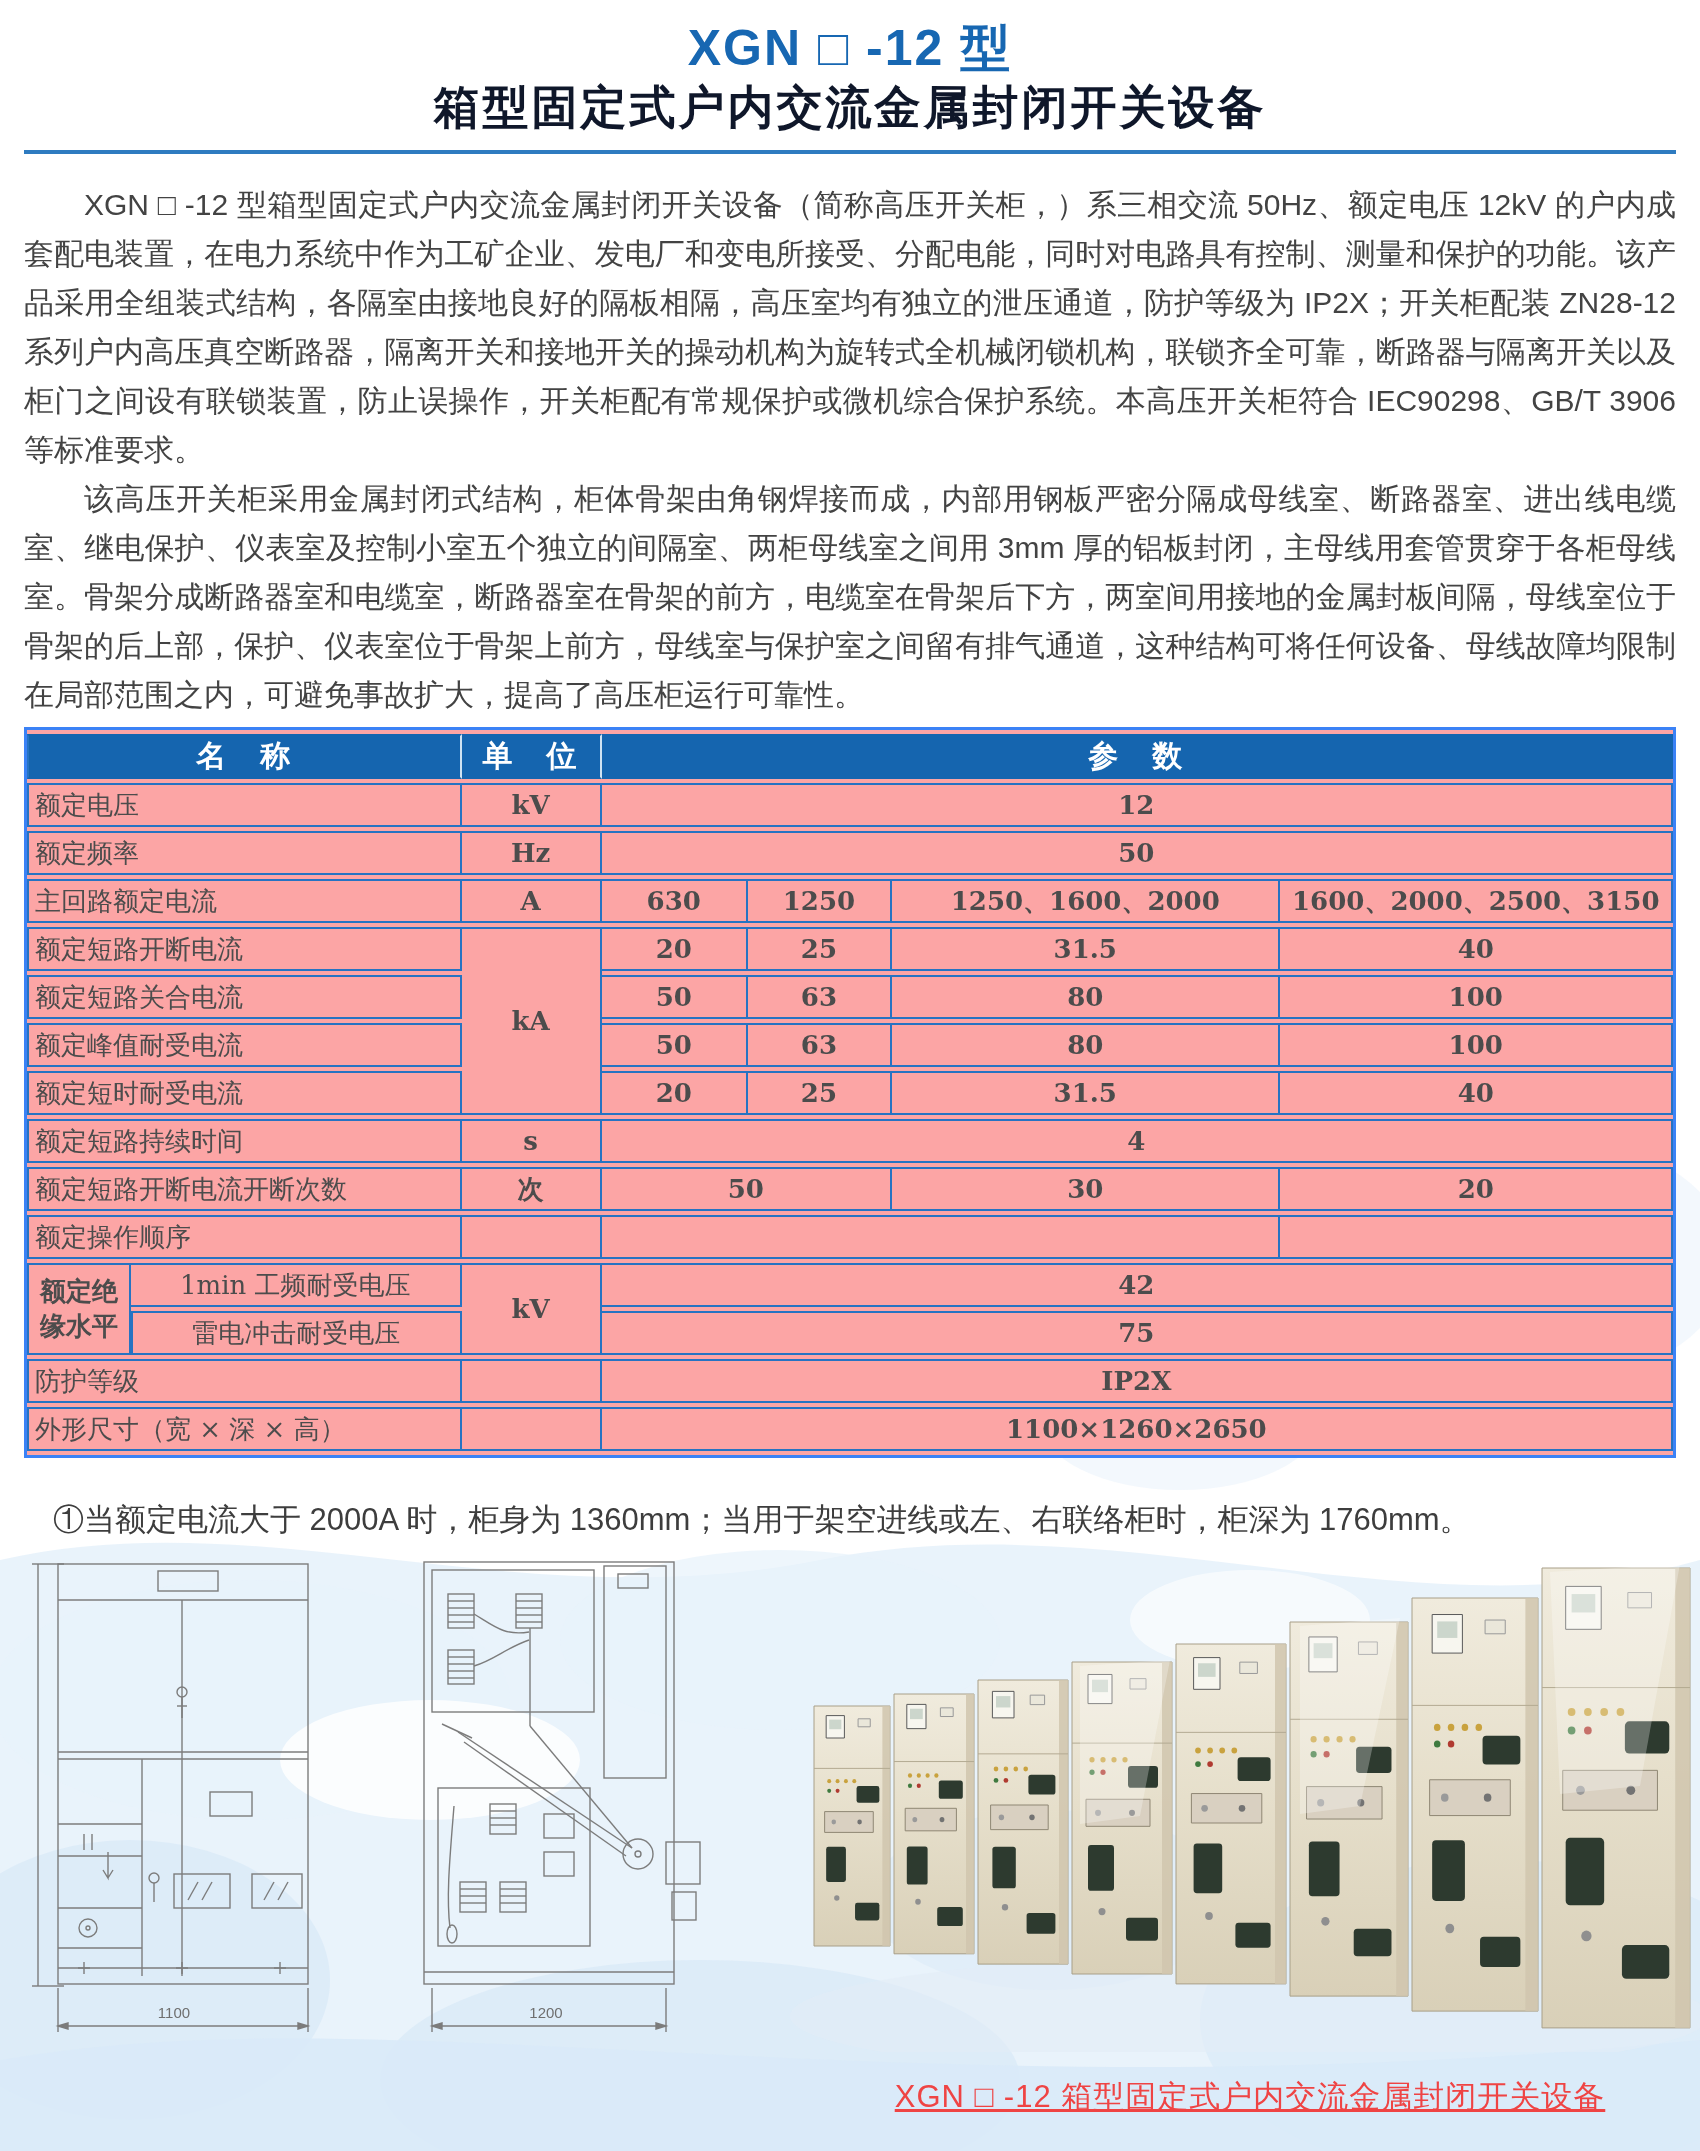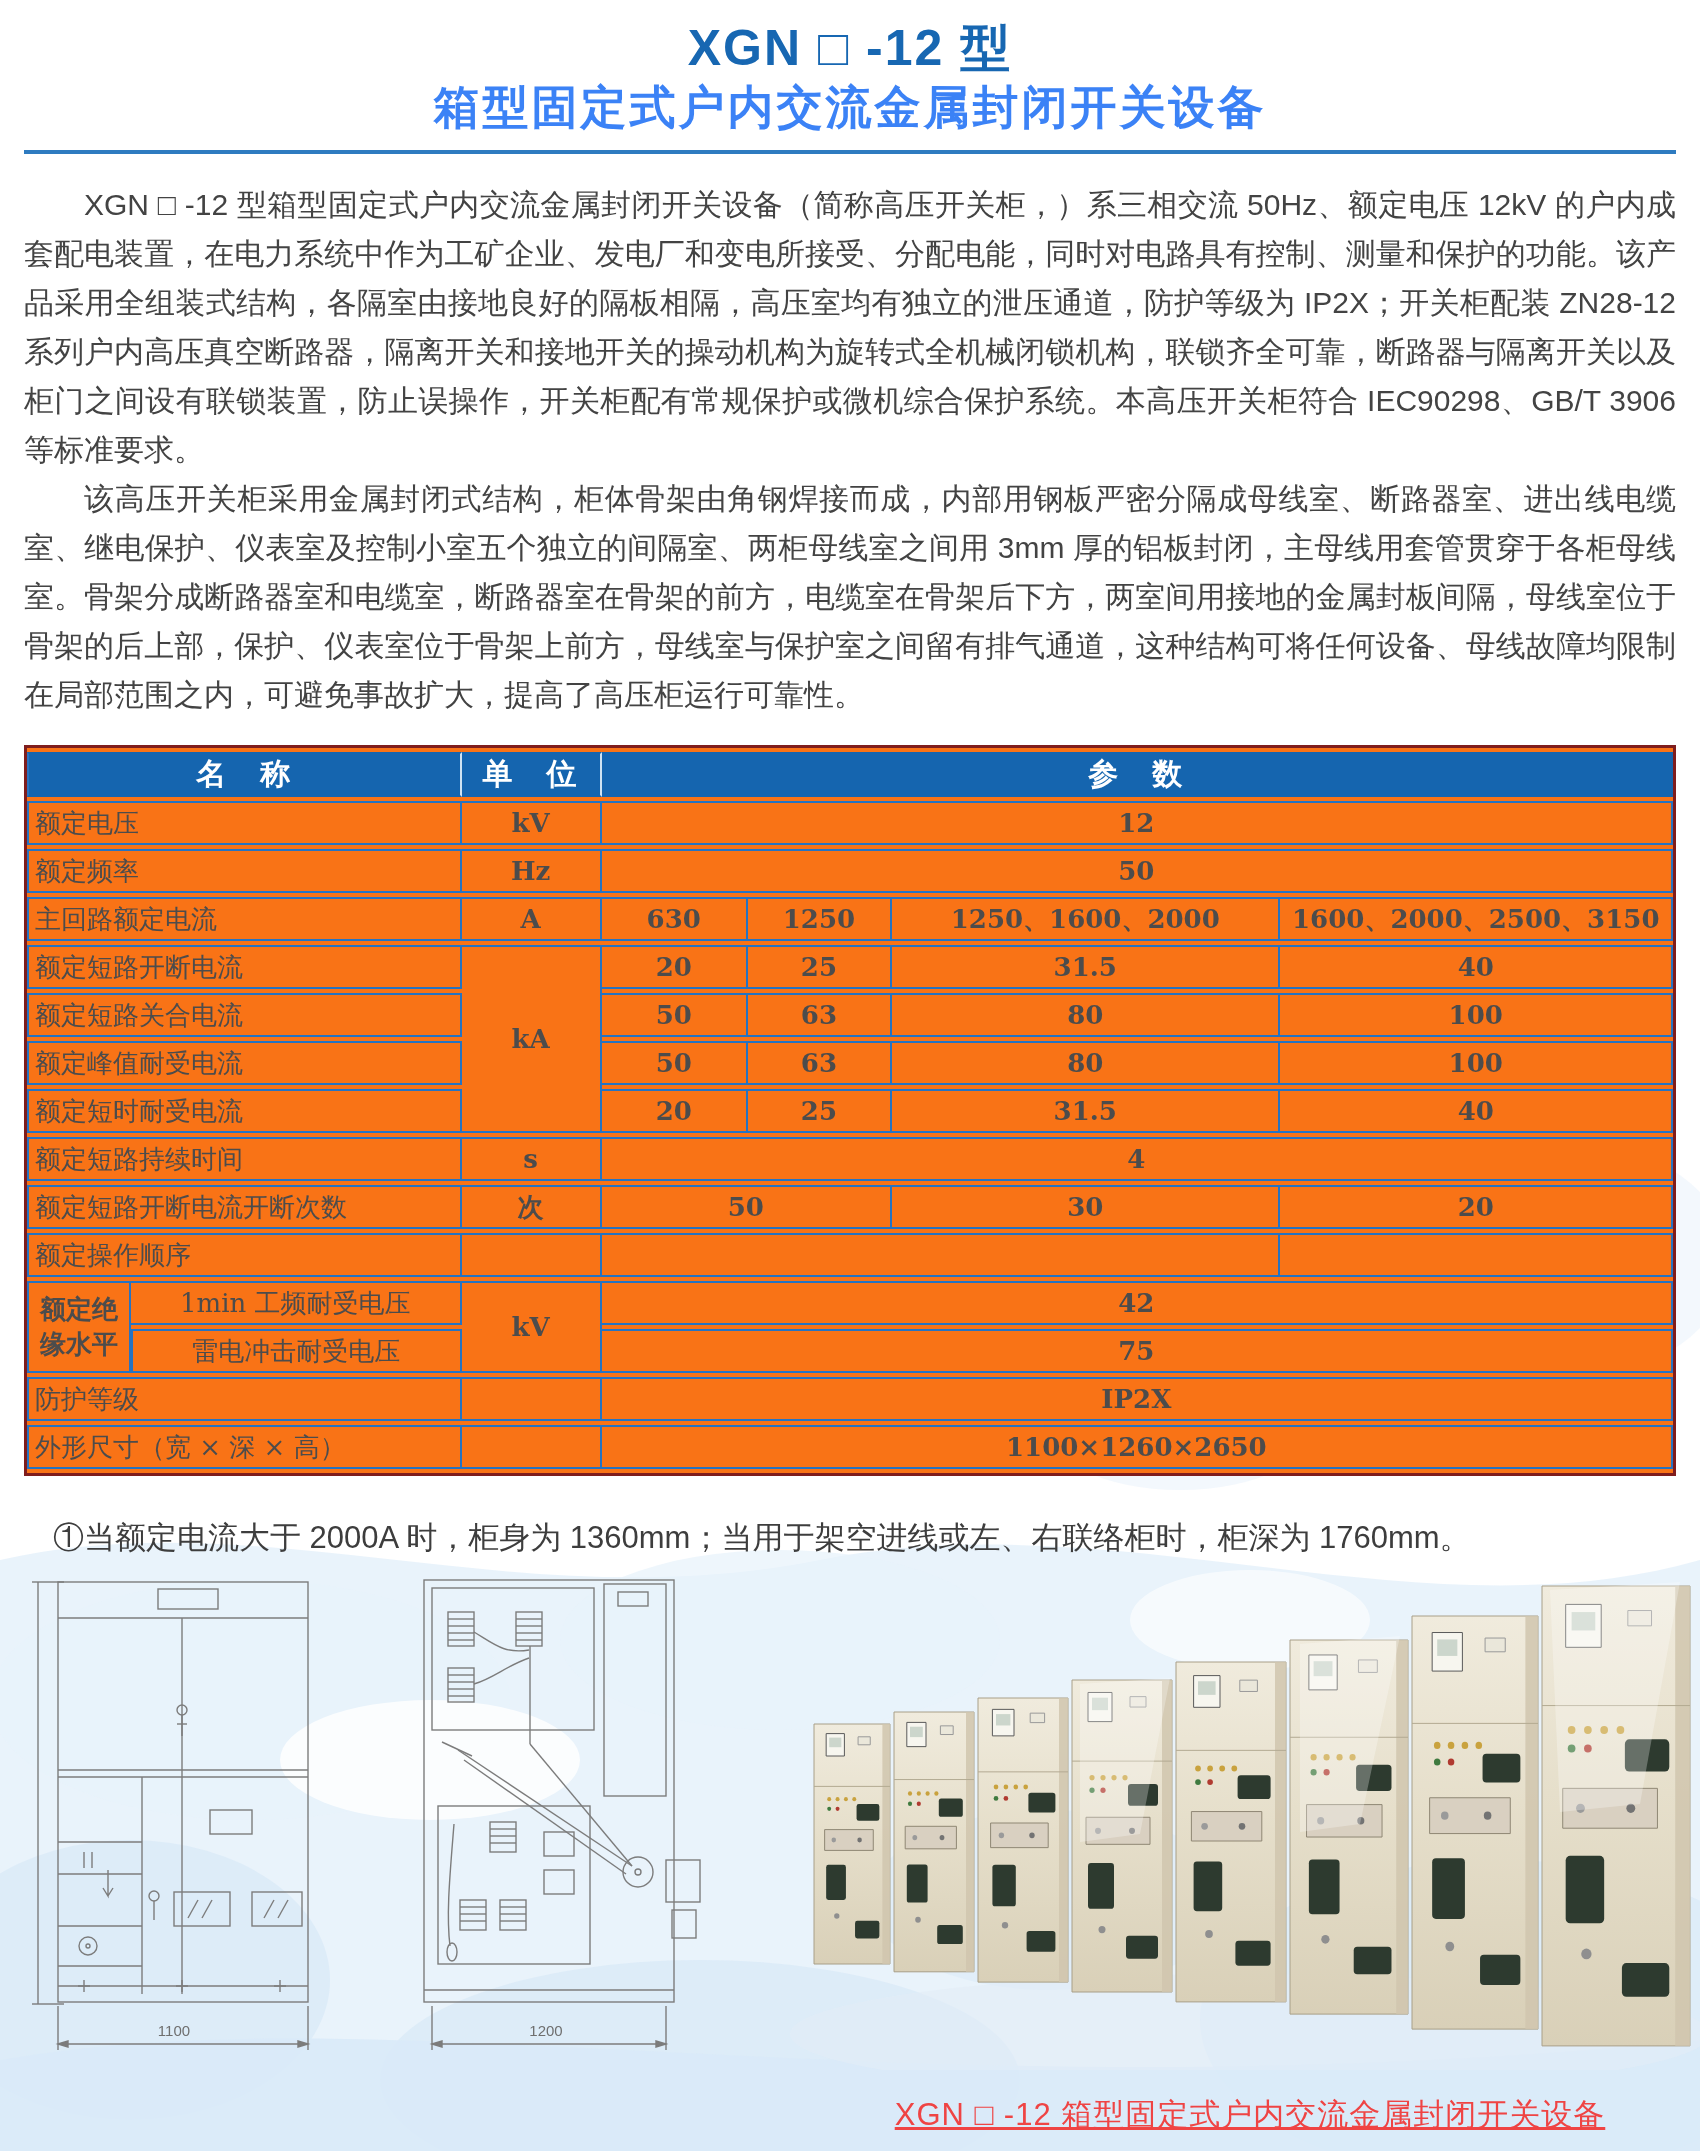--- a/index.html
+++ b/index.html
@@ -5,29 +5,29 @@
   html,body{margin:0;padding:0;}
   body{
     width:1700px;height:2151px;position:relative;background:#ffffff;
     font-family:"Liberation Sans",sans-serif;overflow:hidden;
   }
   .watermark{position:absolute;left:0;top:0;width:1700px;height:2151px;z-index:0;pointer-events:none;}
   .content{position:relative;z-index:1;padding:18px 24px 0 24px;}
 
   
   .title1{ text-align:center;color:#1767b2;font-weight:700;font-size:50px;line-height:60px;letter-spacing:2px;}
-  .title2{ text-align:center;color:#3b82f6;font-weight:700;font-size:46px;line-height:58px;letter-spacing:3px;}
+  .title2{ text-align:center;color:#0f172a;font-weight:700;font-size:46px;line-height:58px;letter-spacing:3px;}
   .rule{height:4px;background:#2e7bc0;margin:14px 0 0 0;}
 
   
   .paras{margin-top:26px;color:#434343;font-size:30px;line-height:49px;text-align:justify;}
   .paras p{margin:0;text-indent:2em;}
 
   
-  .tblwrap{margin-top:26px;border:3px solid #7f1d1d;background:#f97316;}
+  .tblwrap{margin-top:8px;border:3px solid #3b82f6;background:#fca5a5;}
   table.spec{width:100%;table-layout:fixed;border-collapse:separate;border-spacing:0 4px;
     font-family:"DejaVu Serif","Liberation Serif",serif;font-size:26px;color:#4c4c4c;}
   table.spec th,table.spec td{
     border-top:2px solid #2673c2;border-bottom:2px solid #2673c2;border-right:2px solid #2673c2;
     height:40px;padding:0 6px;overflow:hidden;
   }
   table.spec th:first-child,table.spec td:first-child{border-left:2px solid #2673c2;}
   table.spec th{
     background:#1565af;color:#ffffff;border-color:#1565af;font-size:30px;font-weight:700;
     font-family:"Liberation Sans",sans-serif;letter-spacing:2px;height:38px;

